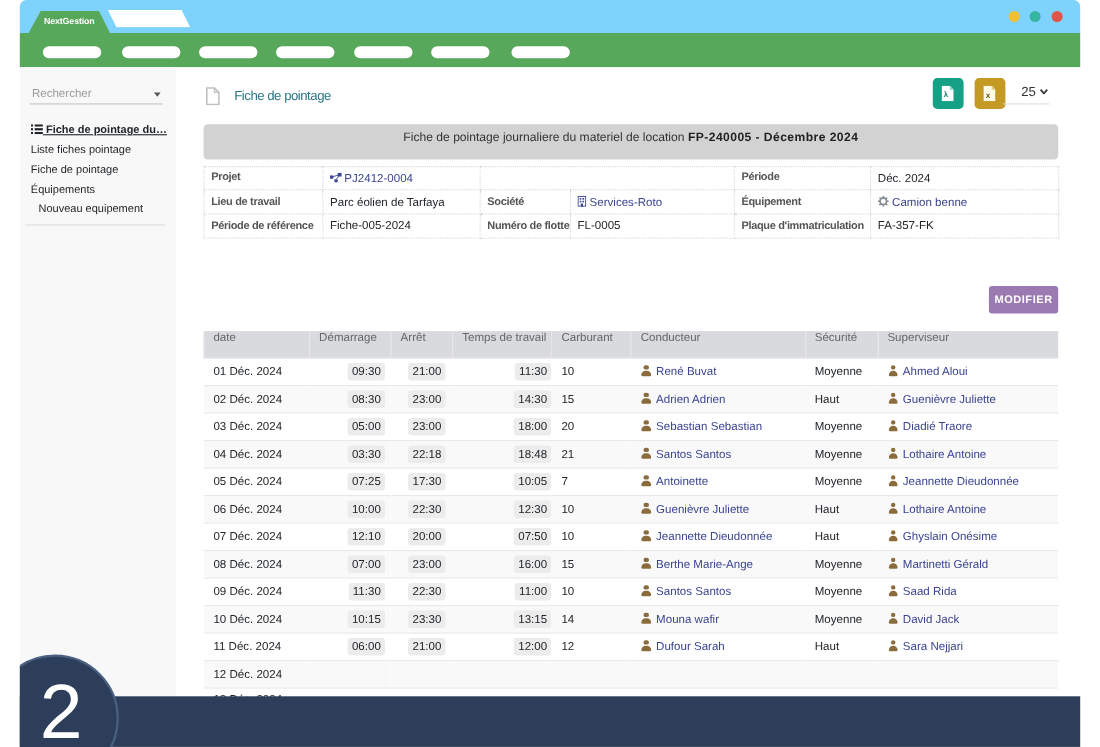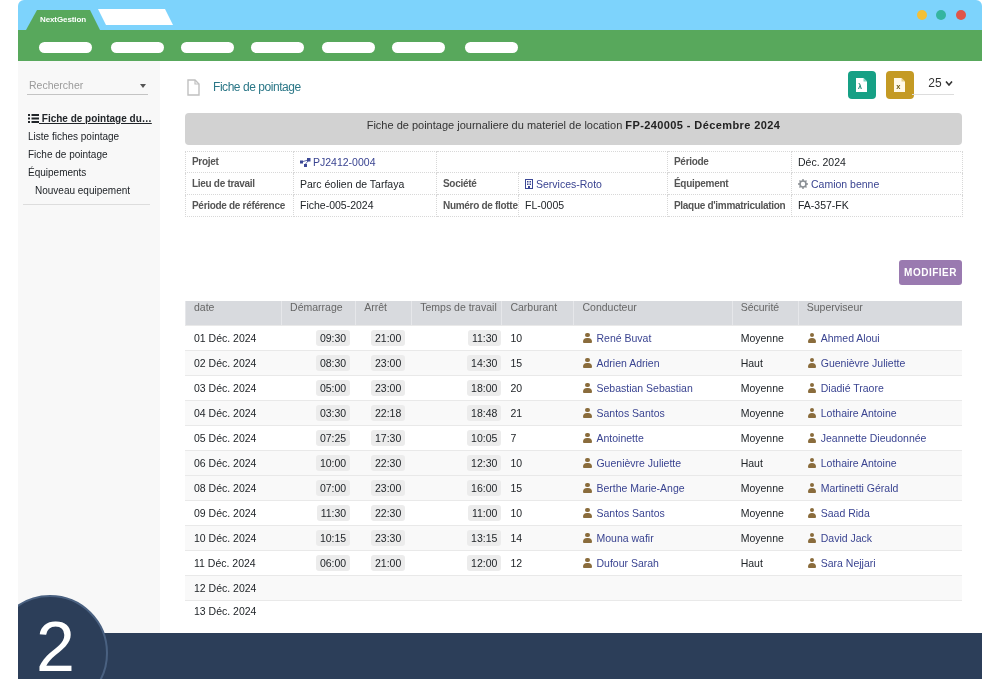--- a/index.html
+++ b/index.html
@@ -266,20 +266,30 @@
   <tr class="z">
         <td>06 Déc. 2024</td>
         <td class="c"><span class="chip" style="position:relative;left:-5px">10:00</span></td>
         <td class="c"><span class="chip" style="position:relative;left:-6px">22:30</span></td>
         <td class="c"><span class="chip">12:30</span></td>
         <td>10</td>
         <td><span class="picon"></span><a class="lnk">Guenièvre Juliette</a></td>
         <td>Haut</td>
         <td><span class="picon"></span><a class="lnk">Lothaire Antoine</a></td>
       </tr>
+  <tr>
+        <td>07 Déc. 2024</td>
+        <td class="c"><span class="chip" style="position:relative;left:-5px">12:10</span></td>
+        <td class="c"><span class="chip" style="position:relative;left:-6px">20:00</span></td>
+        <td class="c"><span class="chip">07:50</span></td>
+        <td>10</td>
+        <td><span class="picon"></span><a class="lnk">Jeannette Dieudonnée</a></td>
+        <td>Haut</td>
+        <td><span class="picon"></span><a class="lnk">Ghyslain Onésime</a></td>
+      </tr>
   <tr class="z">
         <td>08 Déc. 2024</td>
         <td class="c"><span class="chip" style="position:relative;left:-5px">07:00</span></td>
         <td class="c"><span class="chip" style="position:relative;left:-6px">23:00</span></td>
         <td class="c"><span class="chip">16:00</span></td>
         <td>15</td>
         <td><span class="picon"></span><a class="lnk">Berthe Marie-Ange</a></td>
         <td>Moyenne</td>
         <td><span class="picon"></span><a class="lnk">Martinetti Gérald</a></td>
       </tr>

